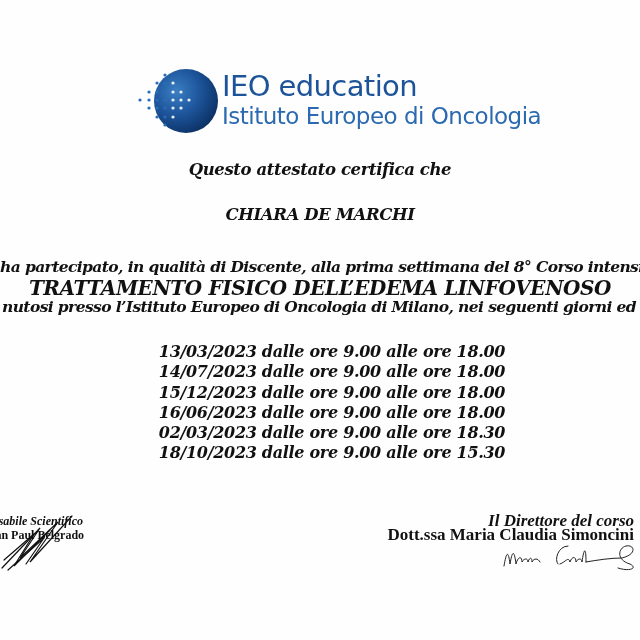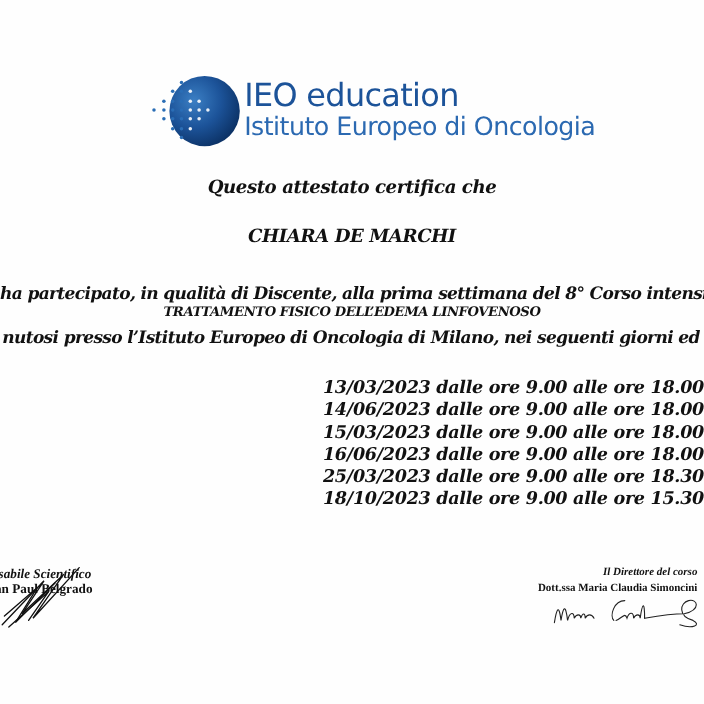--- a/index.html
+++ b/index.html
@@ -66,34 +66,34 @@
       text-align: center;
       font-style: italic;
       font-weight: bold;
       white-space: nowrap;
       font-family: "DejaVu Serif", "Liberation Serif", serif;
       letter-spacing: -0.4px;
     }
     .intro { top: 160px; font-size: 16.5px; }
     .name  { top: 205px; font-size: 16.5px; }
     .p1    { top: 257px; font-size: 15.5px; letter-spacing: -0.6px; }
-    .course{ top: 276px; font-size: 12px; }
+    .course{ top: 276px; font-size: 20px; }
     .p2    { top: 297px; font-size: 15.5px; letter-spacing: -0.6px; left: 0; text-align: left; padding-left: 2px; width: 700px; }
 
     .schedule {
       position: absolute;
       top: 342px;
       left: 0;
       width: 640px;
       margin: 0;
       padding: 0;
       list-style: none;
     }
     .schedule li {
-      text-align: right;
+      text-align: center;
       font-style: italic;
       font-weight: bold;
       font-size: 16px;
       line-height: 20.3px;
       letter-spacing: -0.3px;
       font-family: "DejaVu Serif", "Liberation Serif", serif;
       padding-left: 14px;
       white-space: nowrap;
       margin-left: 10px;
     }
@@ -109,21 +109,21 @@
       white-space: nowrap;
     }
     .sig-left .role { font-style: italic; display: block; padding-left: 4px; }
     .sig-left .person { display: block; }
 
     .sig-right {
       position: absolute;
       right: 6px;
       top: 514px;
       font-family: "Liberation Serif", serif;
-      font-size: 10px;
+      font-size: 17px;
       line-height: 14px;
       font-weight: bold;
       text-align: right;
       white-space: nowrap;
     }
     .sig-right .role { font-style: italic; display: block; }
     .sig-right .person { display: block; }
 
     .signature-left {
       position: absolute;
@@ -193,24 +193,24 @@
   </div>
 
   <div class="line intro">Questo attestato certifica che</div>
   <div class="line name">CHIARA DE MARCHI</div>
   <div class="line p1">ha partecipato, in qualità di Discente, alla prima settimana del 8° Corso intensivo</div>
   <div class="line course">TRATTAMENTO FISICO DELL’EDEMA LINFOVENOSO</div>
   <div class="line p2">nutosi presso l’Istituto Europeo di Oncologia di Milano, nei seguenti giorni ed orari</div>
 
   <ul class="schedule">
     <li>13/03/2023 dalle ore 9.00 alle ore 18.00</li>
-    <li>14/06/2023 dalle ore 9.00 alle ore 18.00</li>
-    <li>15/03/2023 dalle ore 9.00 alle ore 18.00</li>
+    <li>14/07/2023 dalle ore 9.00 alle ore 18.00</li>
+    <li>15/12/2023 dalle ore 9.00 alle ore 18.00</li>
     <li>16/06/2023 dalle ore 9.00 alle ore 18.00</li>
-    <li>25/03/2023 dalle ore 9.00 alle ore 18.30</li>
+    <li>02/03/2023 dalle ore 9.00 alle ore 18.30</li>
     <li>18/10/2023 dalle ore 9.00 alle ore 15.30</li>
   </ul>
 
   <div class="sig-left">
     <span class="role">ponsabile Scientifico</span>
     <span class="person">r Jean Paul Belgrado</span>
   </div>
   <svg class="signature-left" viewBox="0 0 90 62">
     <g stroke="#111" stroke-width="1.2" fill="none" stroke-linecap="round">
       <path d="M2 58 L40 18 L20 48 L58 12 L30 52 L72 6"></path>

